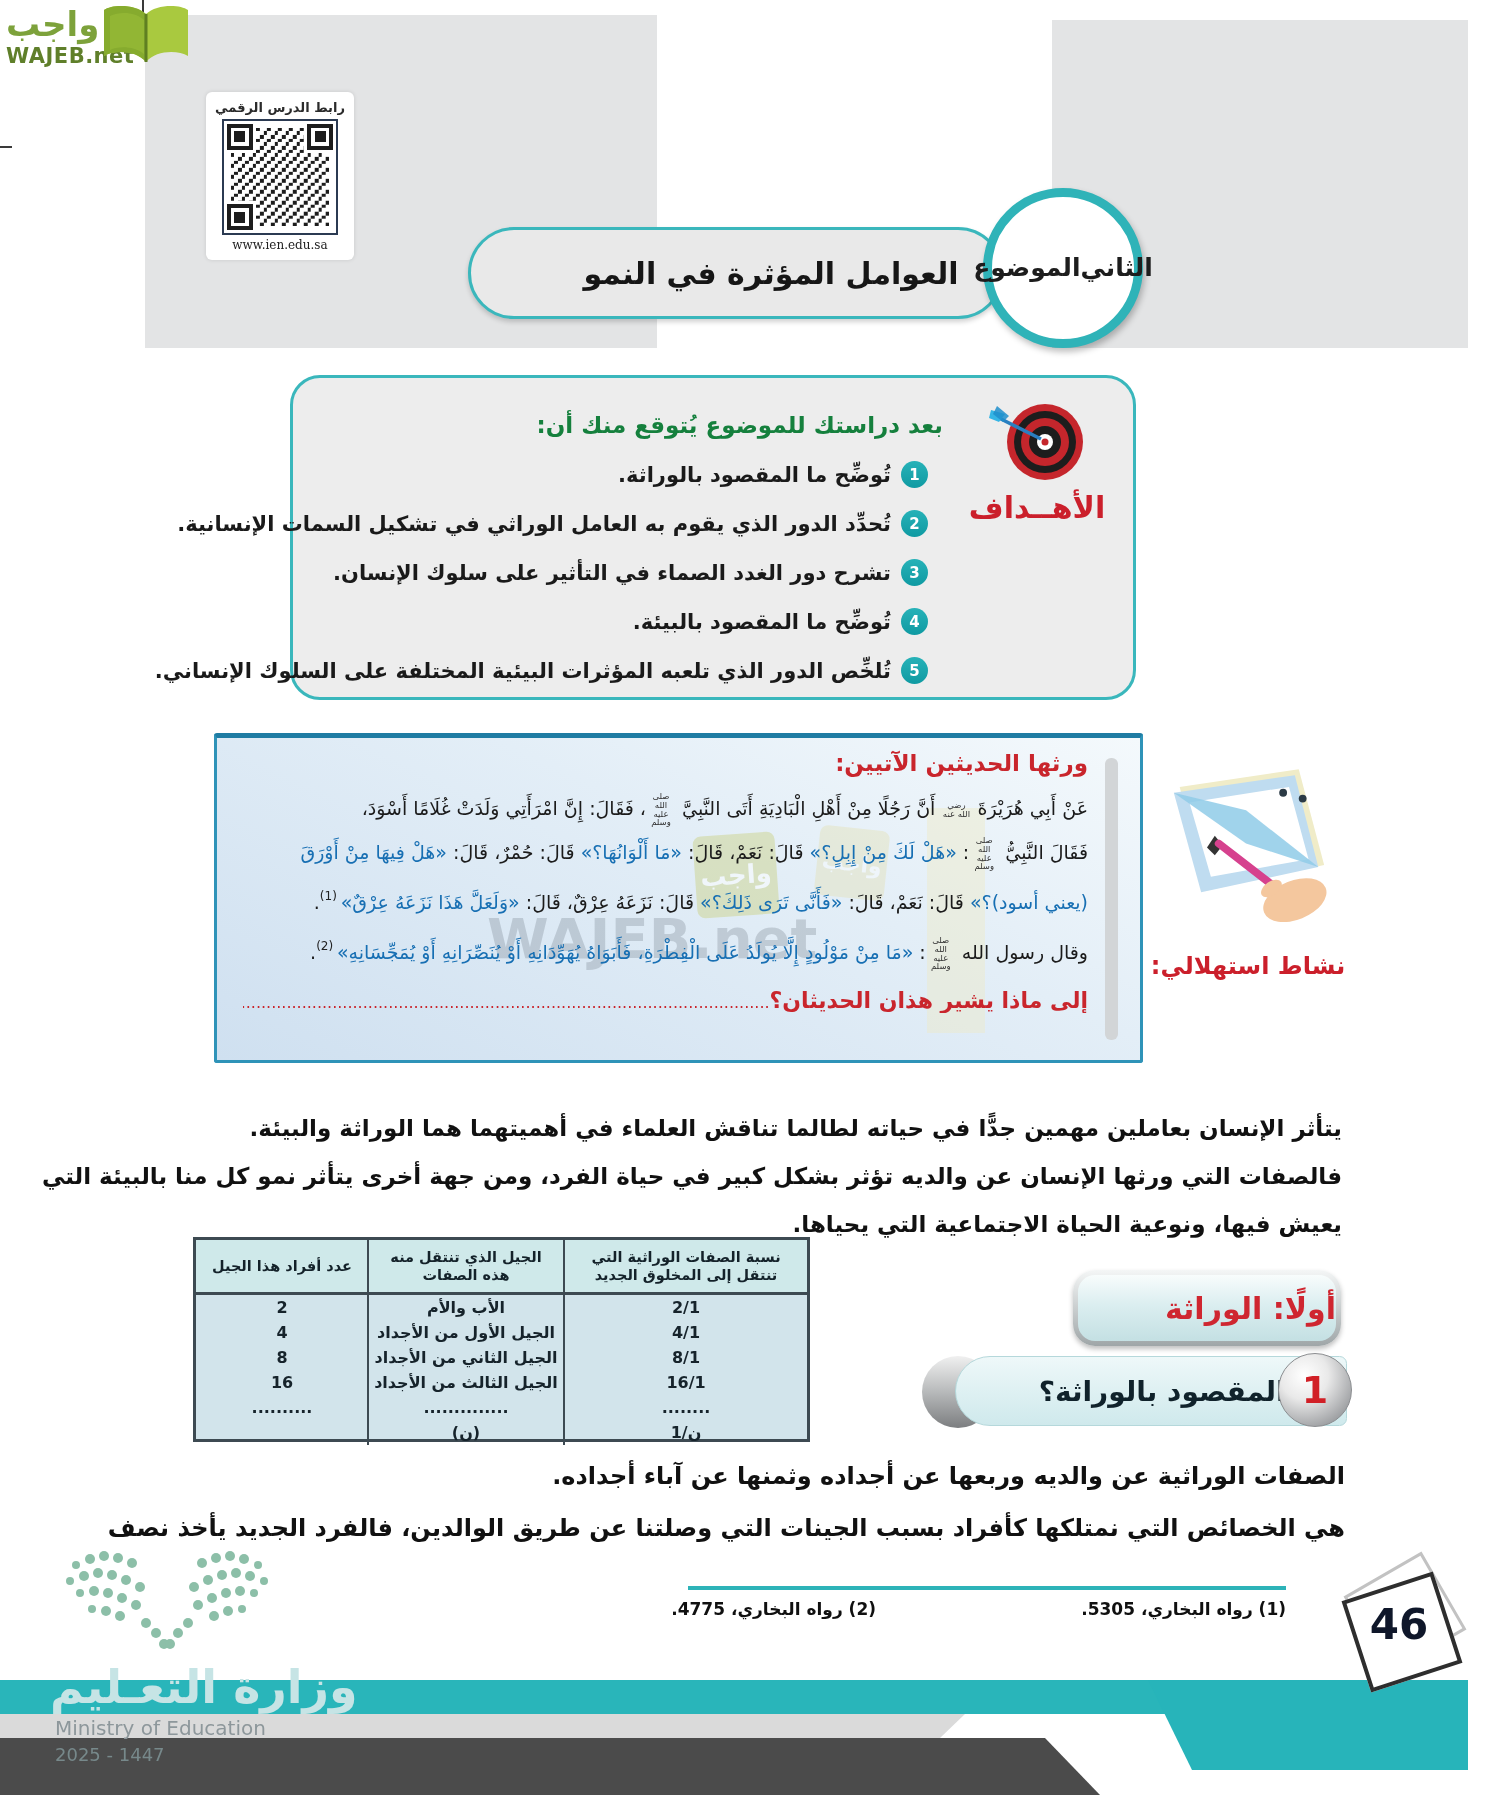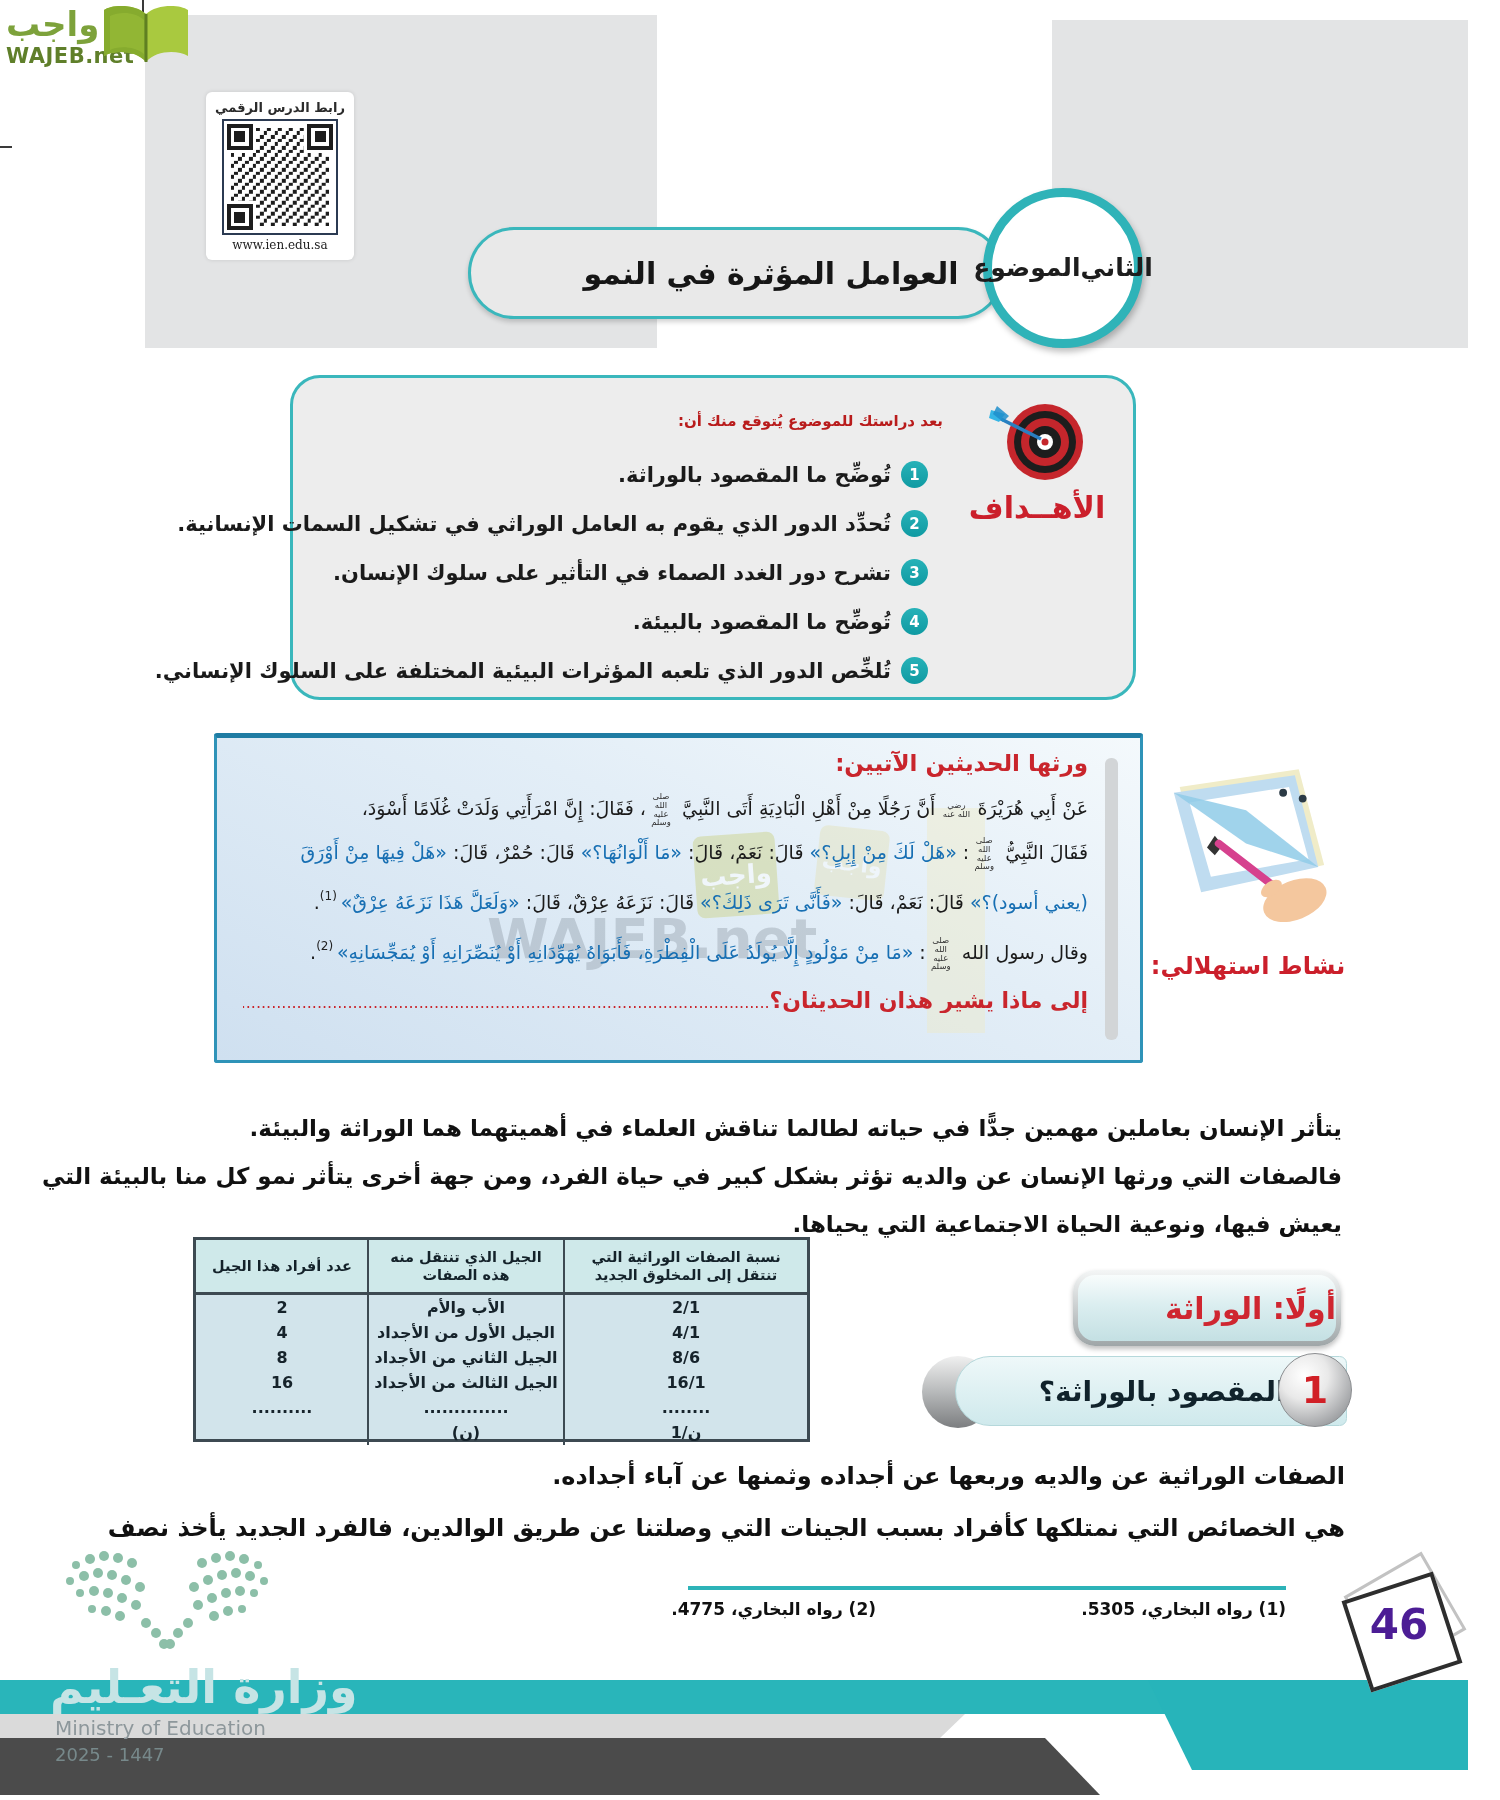--- a/index.html
+++ b/index.html
@@ -31,21 +31,21 @@
   .title-pill span{font-size:30px;font-weight:bold;color:#161616;direction:rtl;padding-left:70px;}
   .topic-circle{position:absolute;left:983px;top:188px;width:160px;height:160px;border-radius:50%;
                 background:#fff;border:9px solid #2fb3b8;box-sizing:border-box;z-index:3;
                 box-shadow:2px 4px 6px rgba(0,0,0,.25);display:flex;flex-direction:row;
                 align-items:center;justify-content:center;}
   .topic-circle div{font-size:25px;font-weight:bold;color:#1d1d1d;line-height:1.3;direction:rtl;}
 
   
   .obj-box{position:absolute;left:290px;top:375px;width:846px;height:325px;background:#ededed;
            border:3px solid #3ab7bc;border-radius:30px;box-sizing:border-box;}
-  .obj-intro{position:absolute;right:190px;top:34px;font-size:15px;font-weight:bold;color:#b91c1c;direction:rtl;white-space:nowrap;}
+  .obj-intro{position:absolute;right:190px;top:34px;font-size:23px;font-weight:bold;color:#15803d;direction:rtl;white-space:nowrap;}
   .obj-items{position:absolute;right:205px;top:72px;left:30px;direction:rtl;}
   .obj-item{display:flex;align-items:center;gap:10px;height:49px;direction:rtl;}
   .obj-num{width:27px;height:27px;border-radius:50%;background:linear-gradient(180deg,#27b2b8,#0f9aa2);
            color:#fff;font-size:15px;font-weight:bold;display:flex;align-items:center;justify-content:center;flex:0 0 27px;}
   .obj-text{font-size:21px;font-weight:bold;color:#1a1a1a;white-space:nowrap;}
   .dartboard{position:absolute;right:44px;top:14px;width:100px;height:100px;}
   .obj-label{position:absolute;right:26px;top:112px;width:140px;text-align:center;font-size:30px;
              font-weight:bold;color:#cb1f2b;direction:rtl;}
 
   
@@ -120,21 +120,21 @@
 
   
   .fn-divider{position:absolute;left:688px;top:1586px;width:598px;height:4px;background:#2db3b8;}
   .footnote{position:absolute;top:1599px;width:286px;direction:rtl;text-align:right;font-size:17px;
             font-weight:600;color:#101010;}
 
   
   .pn-wrap{position:absolute;left:1340px;top:1566px;width:128px;height:132px;z-index:5;}
   .pn-gray{position:absolute;left:20px;top:2px;width:84px;height:84px;border:3px solid #c2c2c2;transform:rotate(60deg);}
   .pn-dark{position:absolute;left:14px;top:18px;width:88px;height:88px;border:4px solid #2e2e2e;background:#fff;transform:rotate(-18deg);}
-  .pn-num{position:absolute;left:28px;top:34px;width:62px;text-align:center;font-size:42px;font-weight:bold;color:#4c1d95;}
+  .pn-num{position:absolute;left:28px;top:34px;width:62px;text-align:center;font-size:42px;font-weight:bold;color:#0f172a;}
 
   
   .f-teal{position:absolute;left:0;top:1680px;width:1500px;height:34px;background:#29b5ba;}
   .f-gray{position:absolute;left:0;top:1714px;width:970px;height:24px;background:#dadada;
           clip-path:polygon(0 0,965px 0,940px 24px,0 24px);}
   .f-dark{position:absolute;left:0;top:1738px;width:1105px;height:57px;background:#4b4b4b;
           clip-path:polygon(0 0,1045px 0,1100px 57px,0 57px);}
   .f-teal-block{position:absolute;left:1130px;top:1680px;width:370px;height:90px;background:#27b4ba;
           clip-path:polygon(18px 0,370px 0,370px 90px,62px 90px);}
   .ministry-ar{position:absolute;left:50px;top:1660px;font-size:46px;font-weight:bold;color:#c6e4e5;
@@ -297,21 +297,21 @@
           <div class="t-cell c0" dir="ltr">2/1</div>
           <div class="t-cell c1">الأب والأم</div>
           <div class="t-cell c2">2</div>
         </div>
         <div class="t-row">
           <div class="t-cell c0" dir="ltr">4/1</div>
           <div class="t-cell c1">الجيل الأول من الأجداد</div>
           <div class="t-cell c2">4</div>
         </div>
         <div class="t-row">
-          <div class="t-cell c0" dir="ltr">8/6</div>
+          <div class="t-cell c0" dir="ltr">8/1</div>
           <div class="t-cell c1">الجيل الثاني من الأجداد</div>
           <div class="t-cell c2">8</div>
         </div>
         <div class="t-row">
           <div class="t-cell c0" dir="ltr">16/1</div>
           <div class="t-cell c1">الجيل الثالث من الأجداد</div>
           <div class="t-cell c2">16</div>
         </div>
         <div class="t-row">
           <div class="t-cell c0" dir="ltr">........</div>

